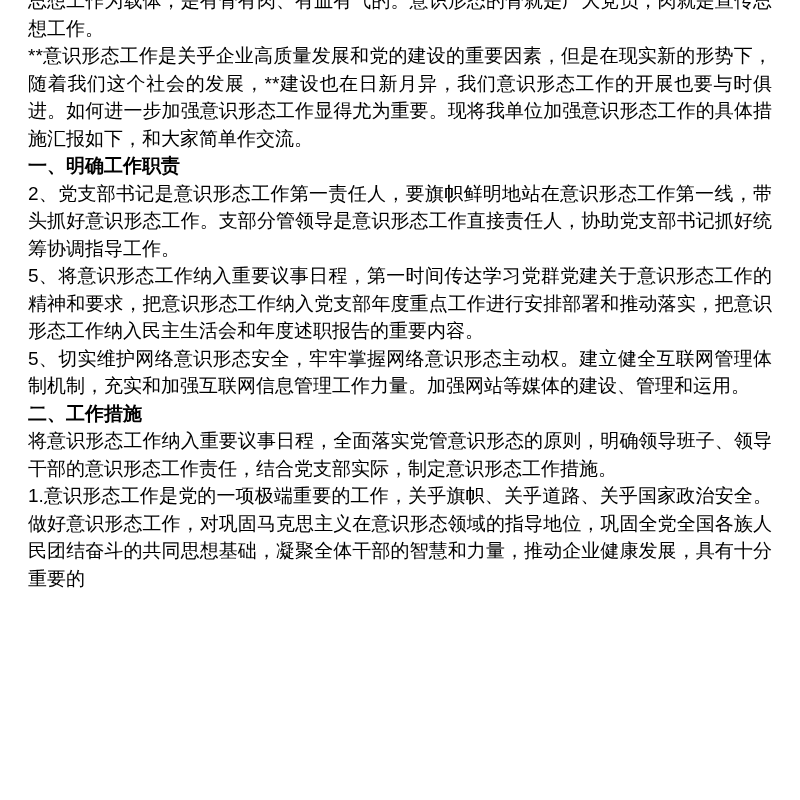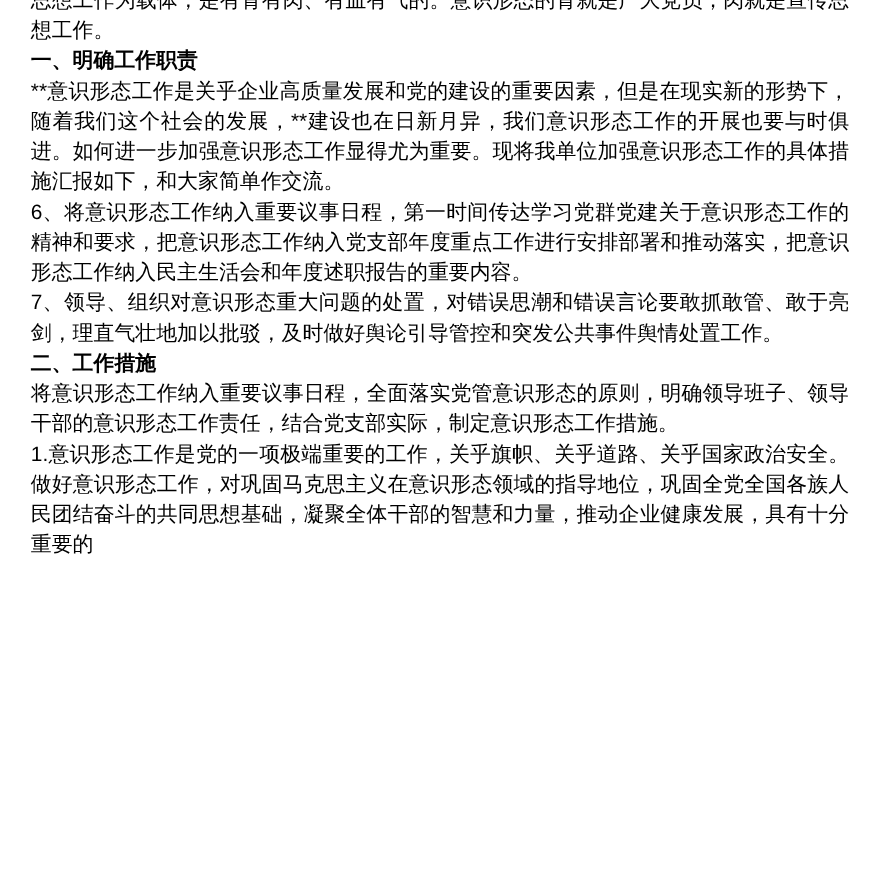--- a/index.html
+++ b/index.html
@@ -28,20 +28,21 @@
   .para.heading {
     font-weight: bold;
     text-align: left;
   }
 </style>
 </head>
 <body>
 
 <div id="doc" class="page">
     <p class="para">思想工作为载体，是有骨有肉、有血有气的。意识形态的骨就是广大党员，肉就是宣传思想工作。</p>
+    <p class="para">**意识形态工作是关乎企业高质量发展和党的建设的重要因素，但是在现实新的形势下，随着我们这个社会的发展，**建设也在日新月异，我们意识形态工作的开展也要与时俱进。如何进一步加强意识形态工作显得尤为重要。现将我单位加强意识形态工作的具体措施汇报如下，和大家简单作交流。</p>
     <p class="para heading">一、明确工作职责</p>
-    <p class="para">**意识形态工作是关乎企业高质量发展和党的建设的重要因素，但是在现实新的形势下，随着我们这个社会的发展，**建设也在日新月异，我们意识形态工作的开展也要与时俱进。如何进一步加强意识形态工作显得尤为重要。现将我单位加强意识形态工作的具体措施汇报如下，和大家简单作交流。</p>
-    <p class="para">6、将意识形态工作纳入重要议事日程，第一时间传达学习党群党建关于意识形态工作的精神和要求，把意识形态工作纳入党支部年度重点工作进行安排部署和推动落实，把意识形态工作纳入民主生活会和年度述职报告的重要内容。</p>
-    <p class="para">7、领导、组织对意识形态重大问题的处置，对错误思潮和错误言论要敢抓敢管、敢于亮剑，理直气壮地加以批驳，及时做好舆论引导管控和突发公共事件舆情处置工作。</p>
+    <p class="para">2、党支部书记是意识形态工作第一责任人，要旗帜鲜明地站在意识形态工作第一线，带头抓好意识形态工作。支部分管领导是意识形态工作直接责任人，协助党支部书记抓好统筹协调指导工作。</p>
+    <p class="para">5、将意识形态工作纳入重要议事日程，第一时间传达学习党群党建关于意识形态工作的精神和要求，把意识形态工作纳入党支部年度重点工作进行安排部署和推动落实，把意识形态工作纳入民主生活会和年度述职报告的重要内容。</p>
+    <p class="para">5、切实维护网络意识形态安全，牢牢掌握网络意识形态主动权。建立健全互联网管理体制机制，充实和加强互联网信息管理工作力量。加强网站等媒体的建设、管理和运用。</p>
     <p class="para heading">二、工作措施</p>
     <p class="para">将意识形态工作纳入重要议事日程，全面落实党管意识形态的原则，明确领导班子、领导干部的意识形态工作责任，结合党支部实际，制定意识形态工作措施。</p>
     <p class="para">1.意识形态工作是党的一项极端重要的工作，关乎旗帜、关乎道路、关乎国家政治安全。做好意识形态工作，对巩固马克思主义在意识形态领域的指导地位，巩固全党全国各族人民团结奋斗的共同思想基础，凝聚全体干部的智慧和力量，推动企业健康发展，具有十分重要的</p>
   </div>
 
 </body></html>

